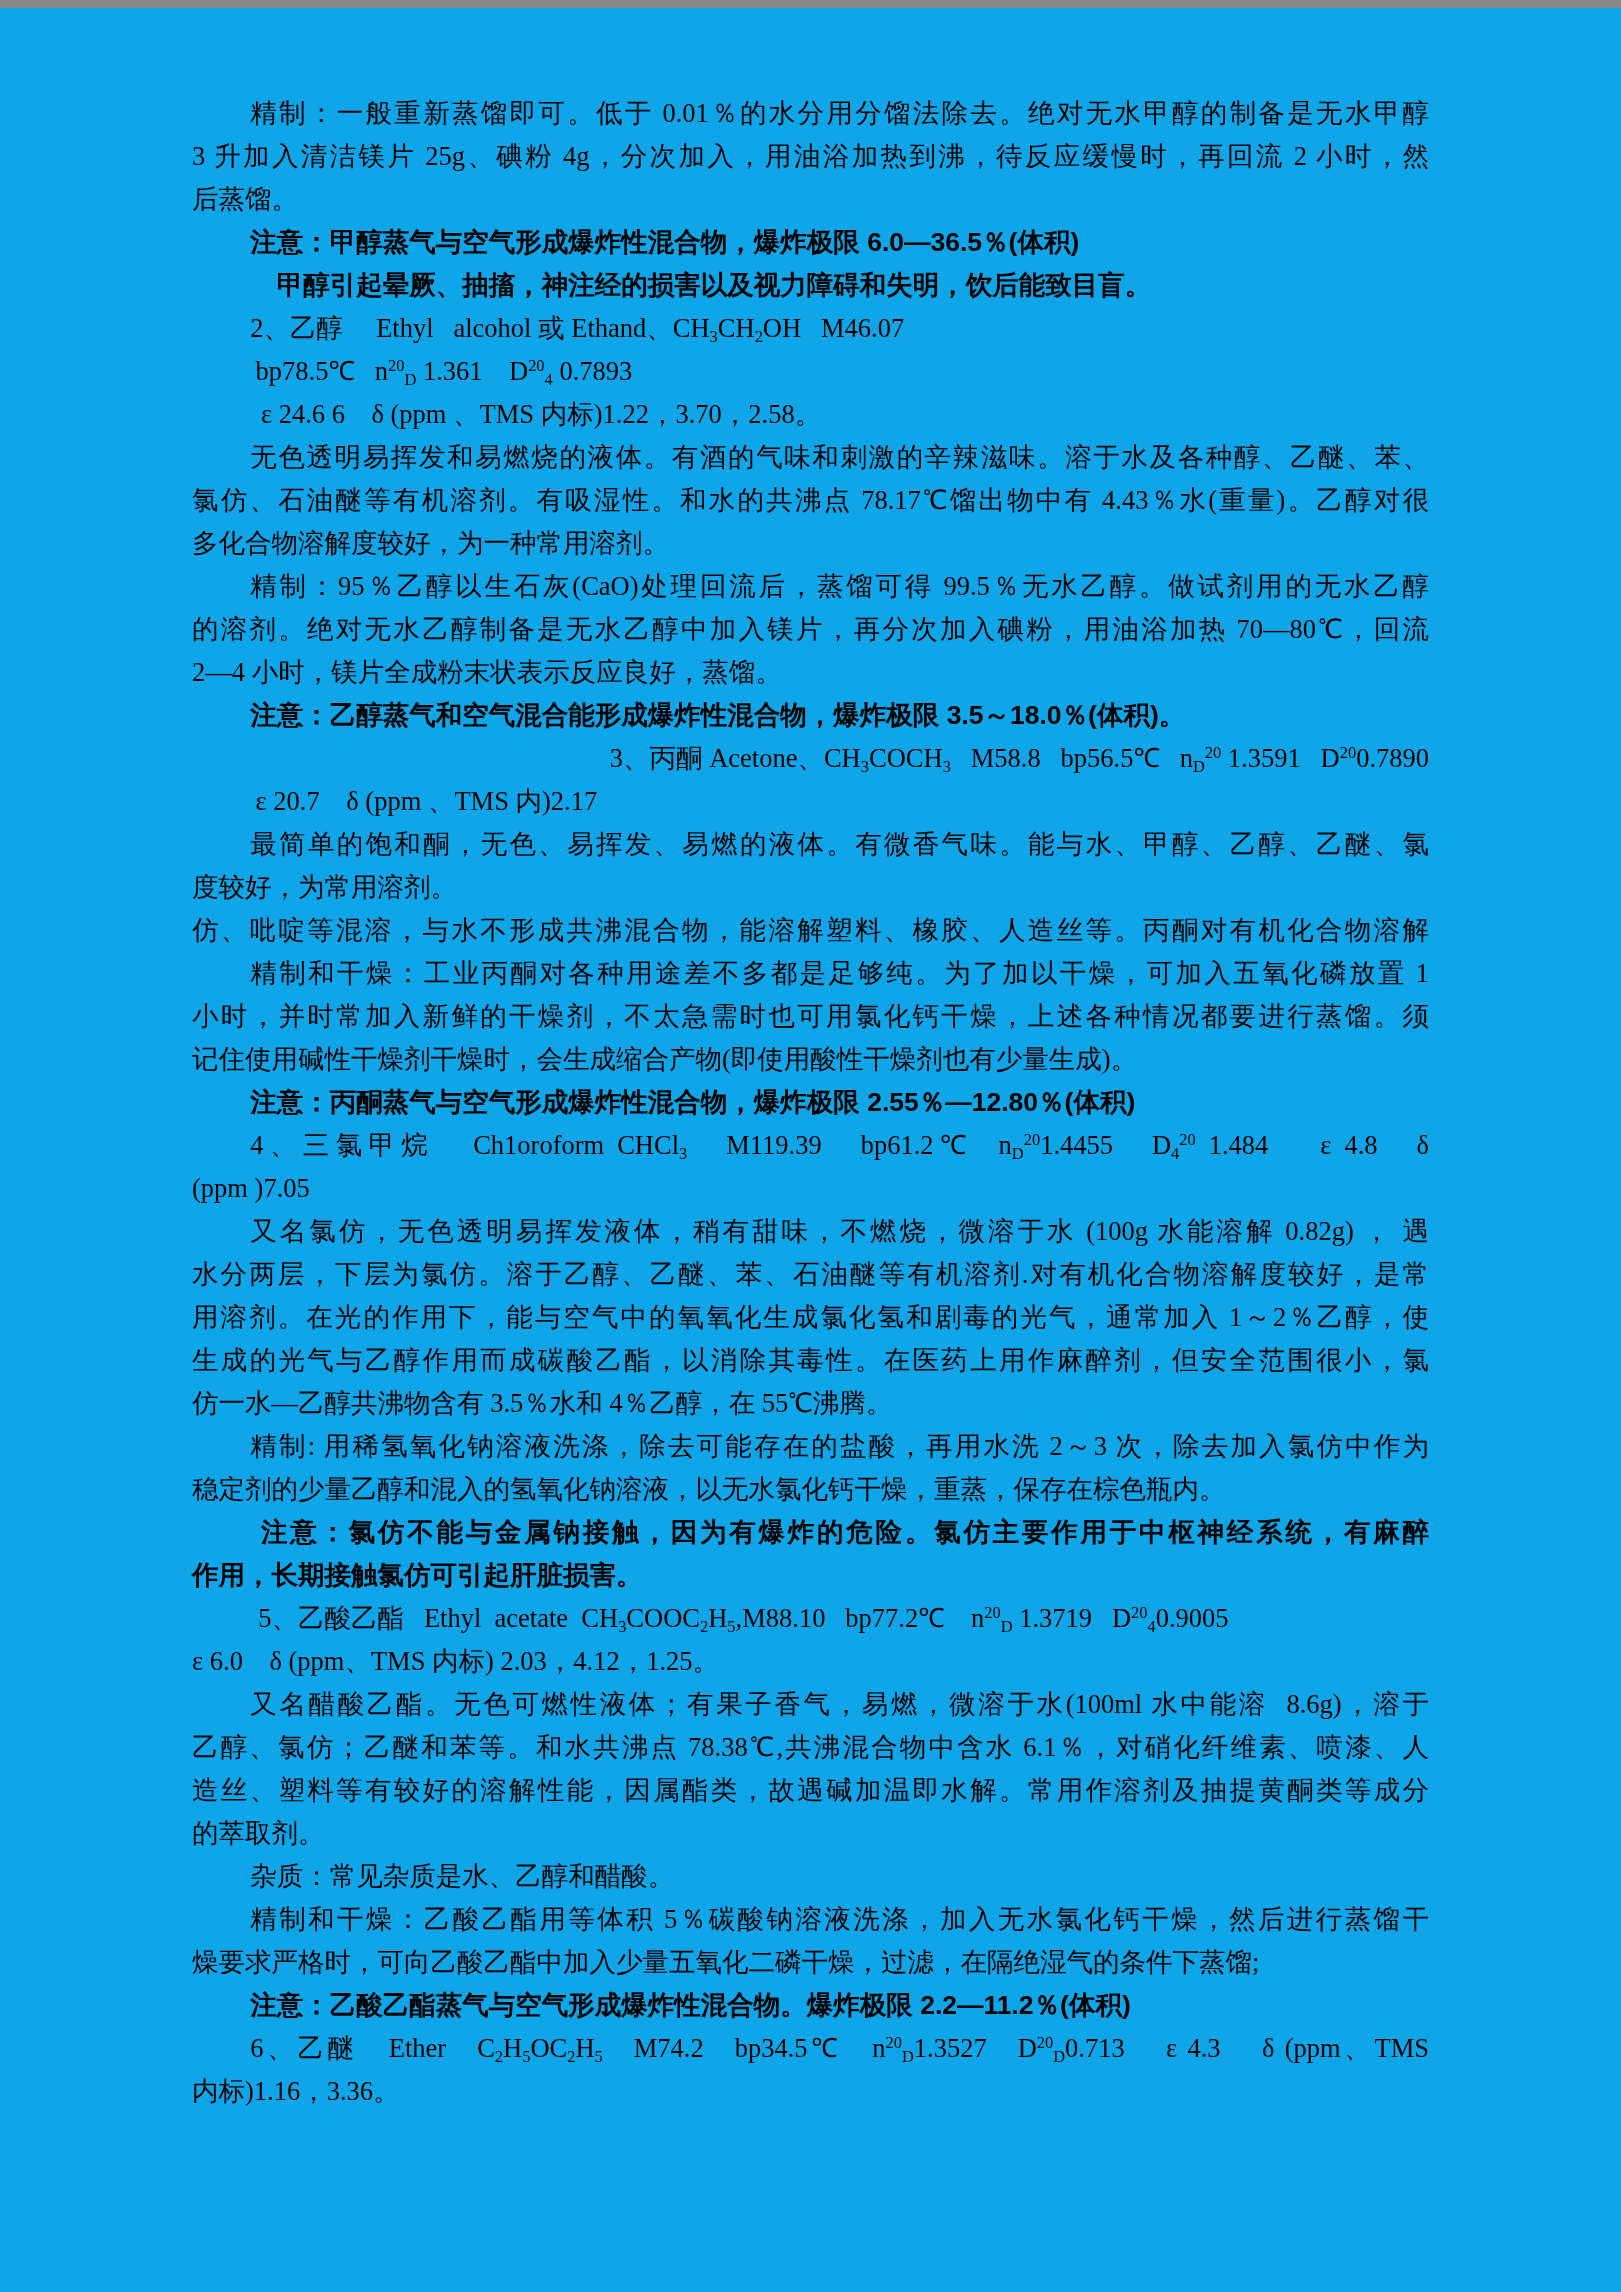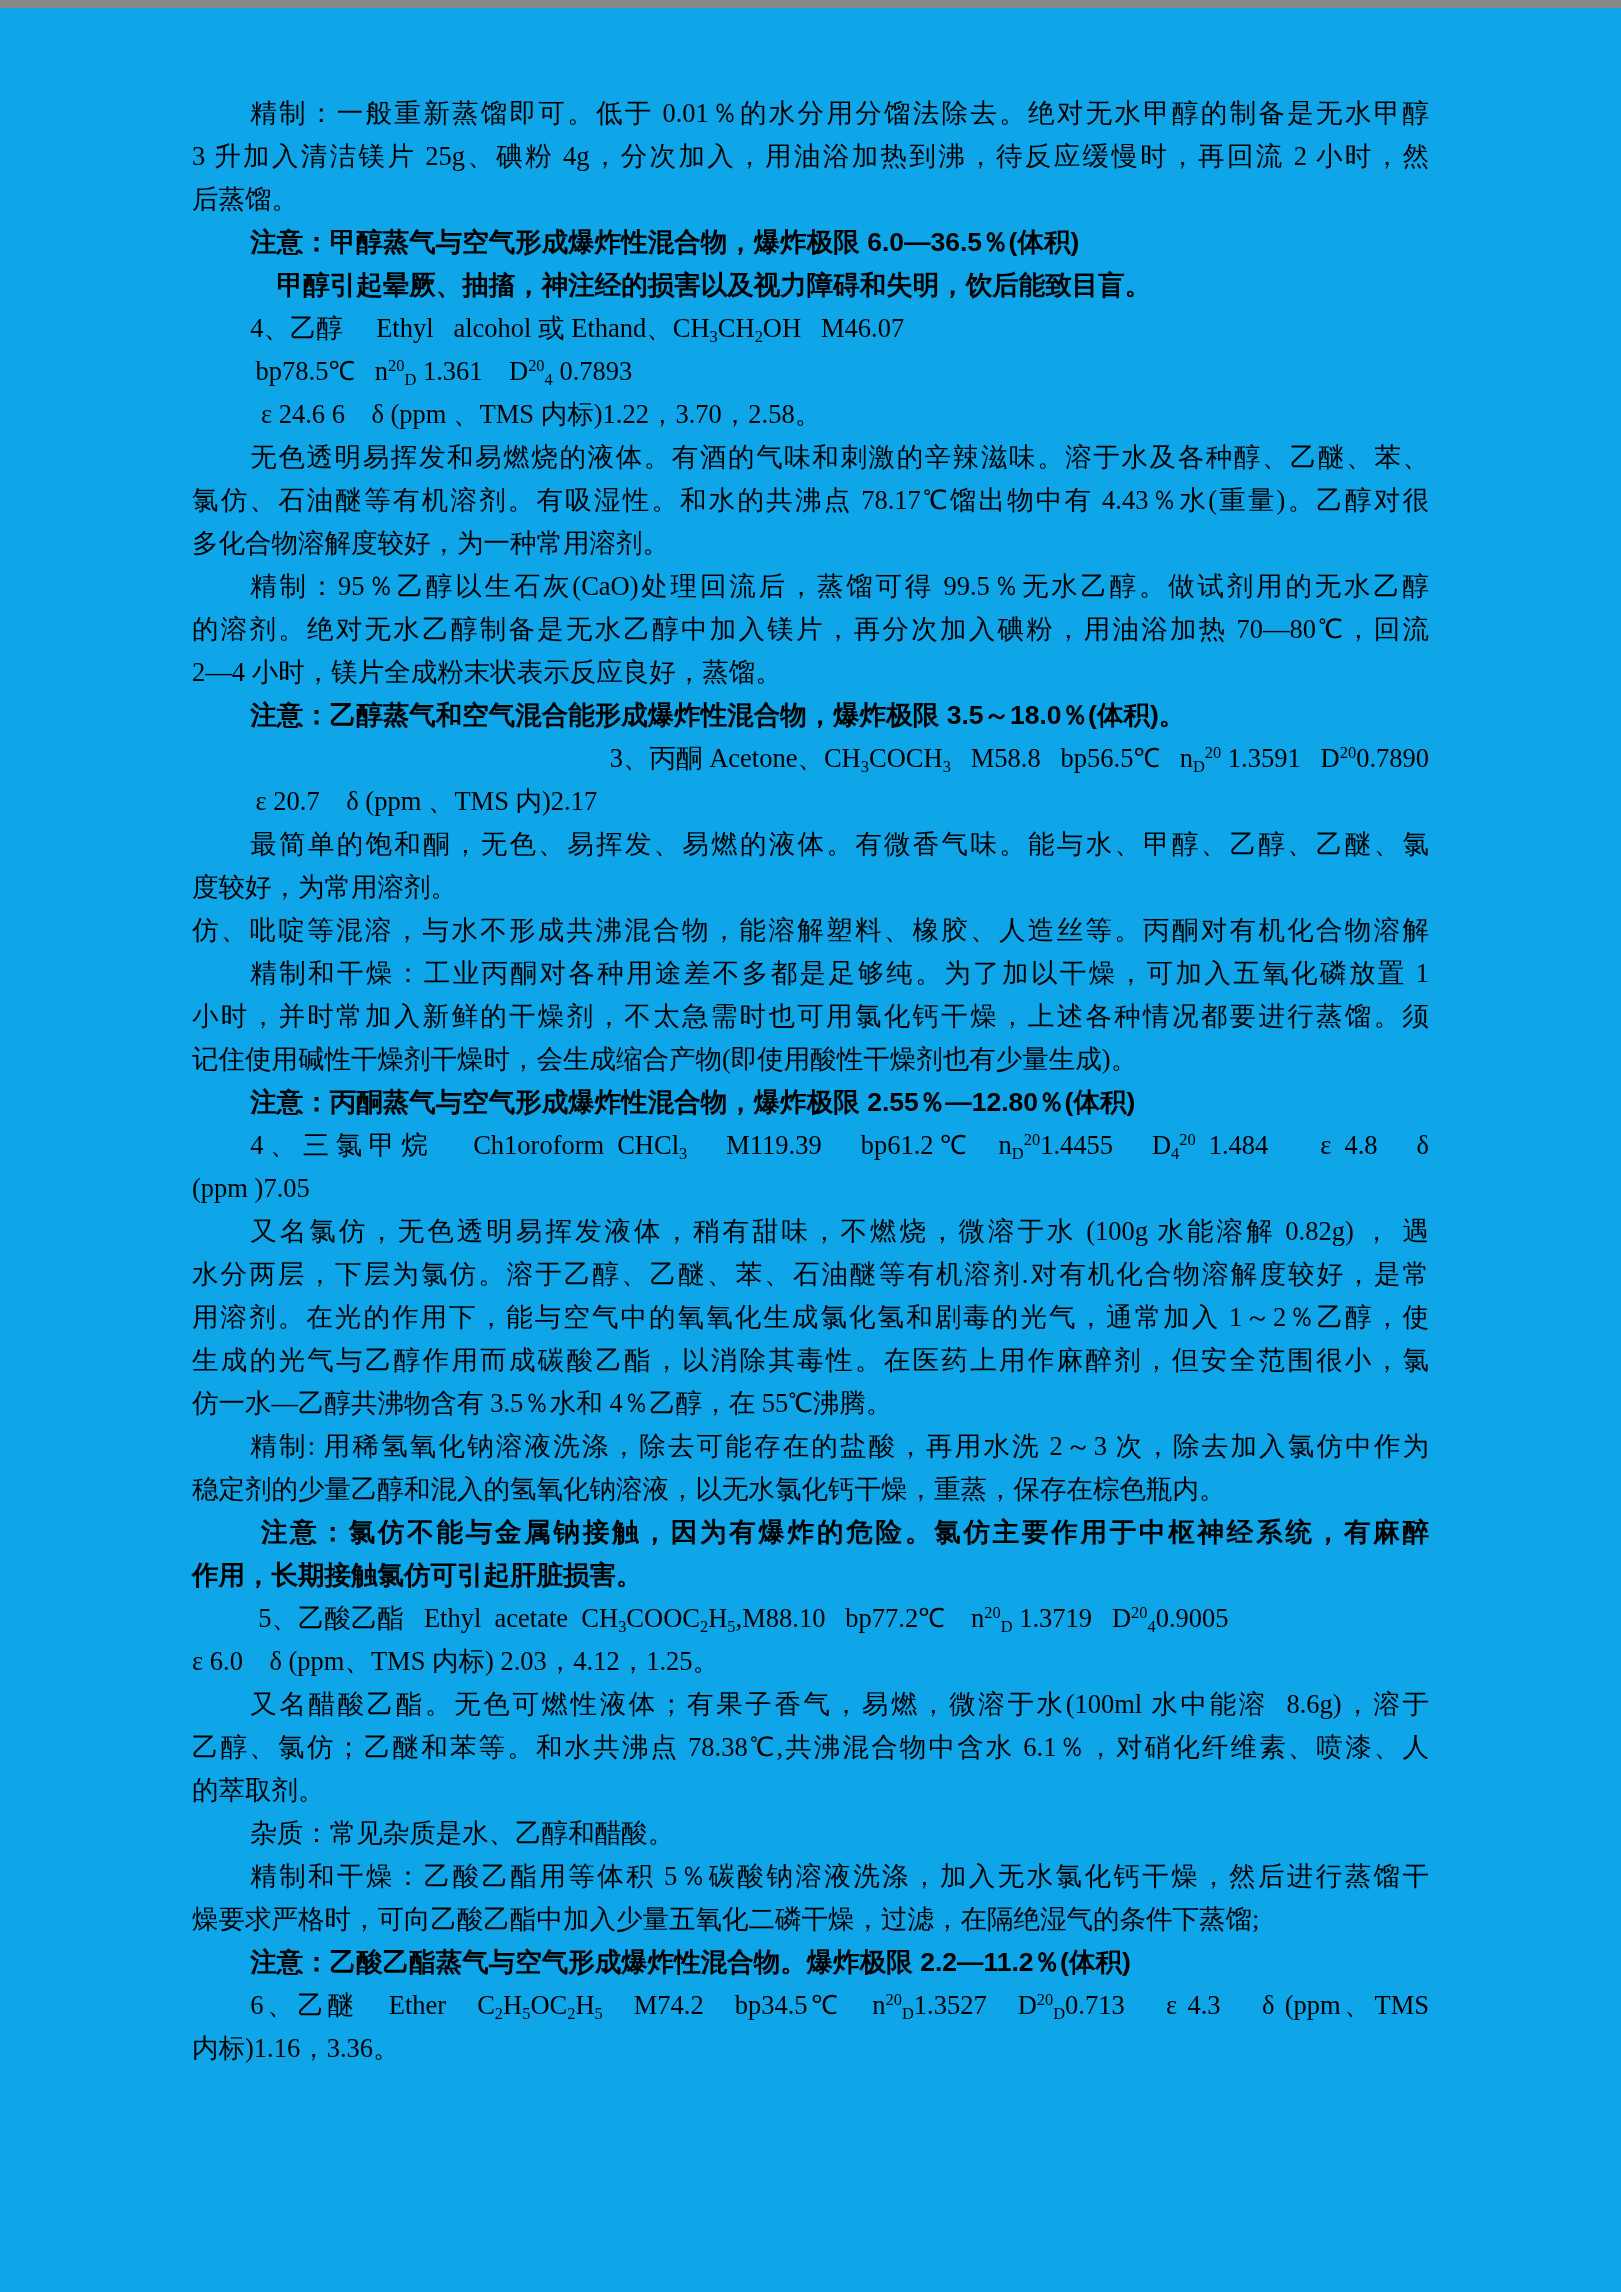--- a/index.html
+++ b/index.html
@@ -59,21 +59,21 @@
 </head>
 <body>
 
 <div class="page">
   <div class="content">
       <div class="line fill" style="text-indent: 2.2em;"><span>精制：一般重新蒸馏即可。低于 0.01％的水分用分馏法除去。绝对无水甲醇的制备是无水甲醇</span></div>
       <div class="line fill"><span>3 升加入清洁镁片 25g、碘粉 4g，分次加入，用油浴加热到沸，待反应缓慢时，再回流 2 小时，然</span></div>
       <div class="line"><span>后蒸馏。</span></div>
       <div class="line bold" style="text-indent: 2.2em;"><span>注意：甲醇蒸气与空气形成爆炸性混合物，爆炸极限 6.0—36.5％(体积)</span></div>
       <div class="line bold" style="text-indent: 3.2em;"><span>甲醇引起晕厥、抽搐，神注经的损害以及视力障碍和失明，饮后能致目盲。</span></div>
-      <div class="line" style="text-indent: 2.2em;"><span>4、乙醇     Ethyl   alcohol 或 Ethand、CH</span><span class="sub">3</span><span>CH</span><span class="sub">2</span><span>OH   M46.07</span></div>
+      <div class="line" style="text-indent: 2.2em;"><span>2、乙醇     Ethyl   alcohol 或 Ethand、CH</span><span class="sub">3</span><span>CH</span><span class="sub">2</span><span>OH   M46.07</span></div>
       <div class="line" style="text-indent: 2.4em;"><span>bp78.5℃   n</span><span class="sup">20</span><span class="sub">D</span><span> 1.361    D</span><span class="sup">20</span><span class="sub">4</span><span> 0.7893</span></div>
       <div class="line" style="text-indent: 2.6em;"><span>ε 24.6 6    δ (ppm 、TMS 内标)1.22，3.70，2.58。</span></div>
       <div class="line fill" style="text-indent: 2.2em;"><span>无色透明易挥发和易燃烧的液体。有酒的气味和刺激的辛辣滋味。溶于水及各种醇、乙醚、苯、</span></div>
       <div class="line fill"><span>氯仿、石油醚等有机溶剂。有吸湿性。和水的共沸点 78.17℃馏出物中有 4.43％水(重量)。乙醇对很</span></div>
       <div class="line"><span>多化合物溶解度较好，为一种常用溶剂。</span></div>
       <div class="line fill" style="text-indent: 2.2em;"><span>精制：95％乙醇以生石灰(CaO)处理回流后，蒸馏可得 99.5％无水乙醇。做试剂用的无水乙醇</span></div>
       <div class="line fill"><span>的溶剂。绝对无水乙醇制备是无水乙醇中加入镁片，再分次加入碘粉，用油浴加热 70—80℃，回流</span></div>
       <div class="line"><span>2—4 小时，镁片全成粉末状表示反应良好，蒸馏。</span></div>
       <div class="line bold" style="text-indent: 2.2em;"><span>注意：乙醇蒸气和空气混合能形成爆炸性混合物，爆炸极限 3.5～18.0％(体积)。</span></div>
       <div class="line" style="text-indent: 2.2em; text-align: right;"><span>3、丙酮 Acetone、CH</span><span class="sub">3</span><span>COCH</span><span class="sub">3</span><span>   M58.8   bp56.5℃   n</span><span class="sub">D</span><span class="sup">20</span><span> 1.3591   D</span><span class="sup">20</span><span>0.7890</span></div>
@@ -93,20 +93,21 @@
       <div class="line fill"><span>生成的光气与乙醇作用而成碳酸乙酯，以消除其毒性。在医药上用作麻醉剂，但安全范围很小，氯</span></div>
       <div class="line"><span>仿一水—乙醇共沸物含有 3.5％水和 4％乙醇，在 55℃沸腾。</span></div>
       <div class="line fill" style="text-indent: 2.2em;"><span>精制: 用稀氢氧化钠溶液洗涤，除去可能存在的盐酸，再用水洗 2～3 次，除去加入氯仿中作为</span></div>
       <div class="line"><span>稳定剂的少量乙醇和混入的氢氧化钠溶液，以无水氯化钙干燥，重蒸，保存在棕色瓶内。</span></div>
       <div class="line bold fill" style="text-indent: 2.6em;"><span>注意：氯仿不能与金属钠接触，因为有爆炸的危险。氯仿主要作用于中枢神经系统，有麻醉</span></div>
       <div class="line bold"><span>作用，长期接触氯仿可引起肝脏损害。</span></div>
       <div class="line" style="text-indent: 2.5em;"><span>5、乙酸乙酯   Ethyl  acetate  CH</span><span class="sub">3</span><span>COOC</span><span class="sub">2</span><span>H</span><span class="sub">5</span><span>,M88.10   bp77.2℃    n</span><span class="sup">20</span><span class="sub">D</span><span> 1.3719   D</span><span class="sup">20</span><span class="sub">4</span><span>0.9005</span></div>
       <div class="line"><span>ε 6.0    δ (ppm、TMS 内标) 2.03，4.12，1.25。</span></div>
       <div class="line fill" style="text-indent: 2.2em;"><span>又名醋酸乙酯。无色可燃性液体；有果子香气，易燃，微溶于水(100ml 水中能溶  8.6g)，溶于</span></div>
       <div class="line fill"><span>乙醇、氯仿；乙醚和苯等。和水共沸点 78.38℃,共沸混合物中含水 6.1％，对硝化纤维素、喷漆、人</span></div>
+      <div class="line fill"><span>造丝、塑料等有较好的溶解性能，因属酯类，故遇碱加温即水解。常用作溶剂及抽提黄酮类等成分</span></div>
       <div class="line"><span>的萃取剂。</span></div>
       <div class="line" style="text-indent: 2.2em;"><span>杂质：常见杂质是水、乙醇和醋酸。</span></div>
       <div class="line fill" style="text-indent: 2.2em;"><span>精制和干燥：乙酸乙酯用等体积 5％碳酸钠溶液洗涤，加入无水氯化钙干燥，然后进行蒸馏干</span></div>
       <div class="line"><span>燥要求严格时，可向乙酸乙酯中加入少量五氧化二磷干燥，过滤，在隔绝湿气的条件下蒸馏;</span></div>
       <div class="line bold" style="text-indent: 2.2em;"><span>注意：乙酸乙酯蒸气与空气形成爆炸性混合物。爆炸极限 2.2—11.2％(体积)</span></div>
       <div class="line fill" style="text-indent: 2.2em;"><span>6、乙醚   Ether   C</span><span class="sub">2</span><span>H</span><span class="sub">5</span><span>OC</span><span class="sub">2</span><span>H</span><span class="sub">5</span><span>   M74.2   bp34.5℃   n</span><span class="sup">20</span><span class="sub">D</span><span>1.3527   D</span><span class="sup">20</span><span class="sub">D</span><span>0.713    ε 4.3    δ (ppm、TMS</span></div>
       <div class="line"><span>内标)1.16，3.36。</span></div>
     </div>
 </div>
 

